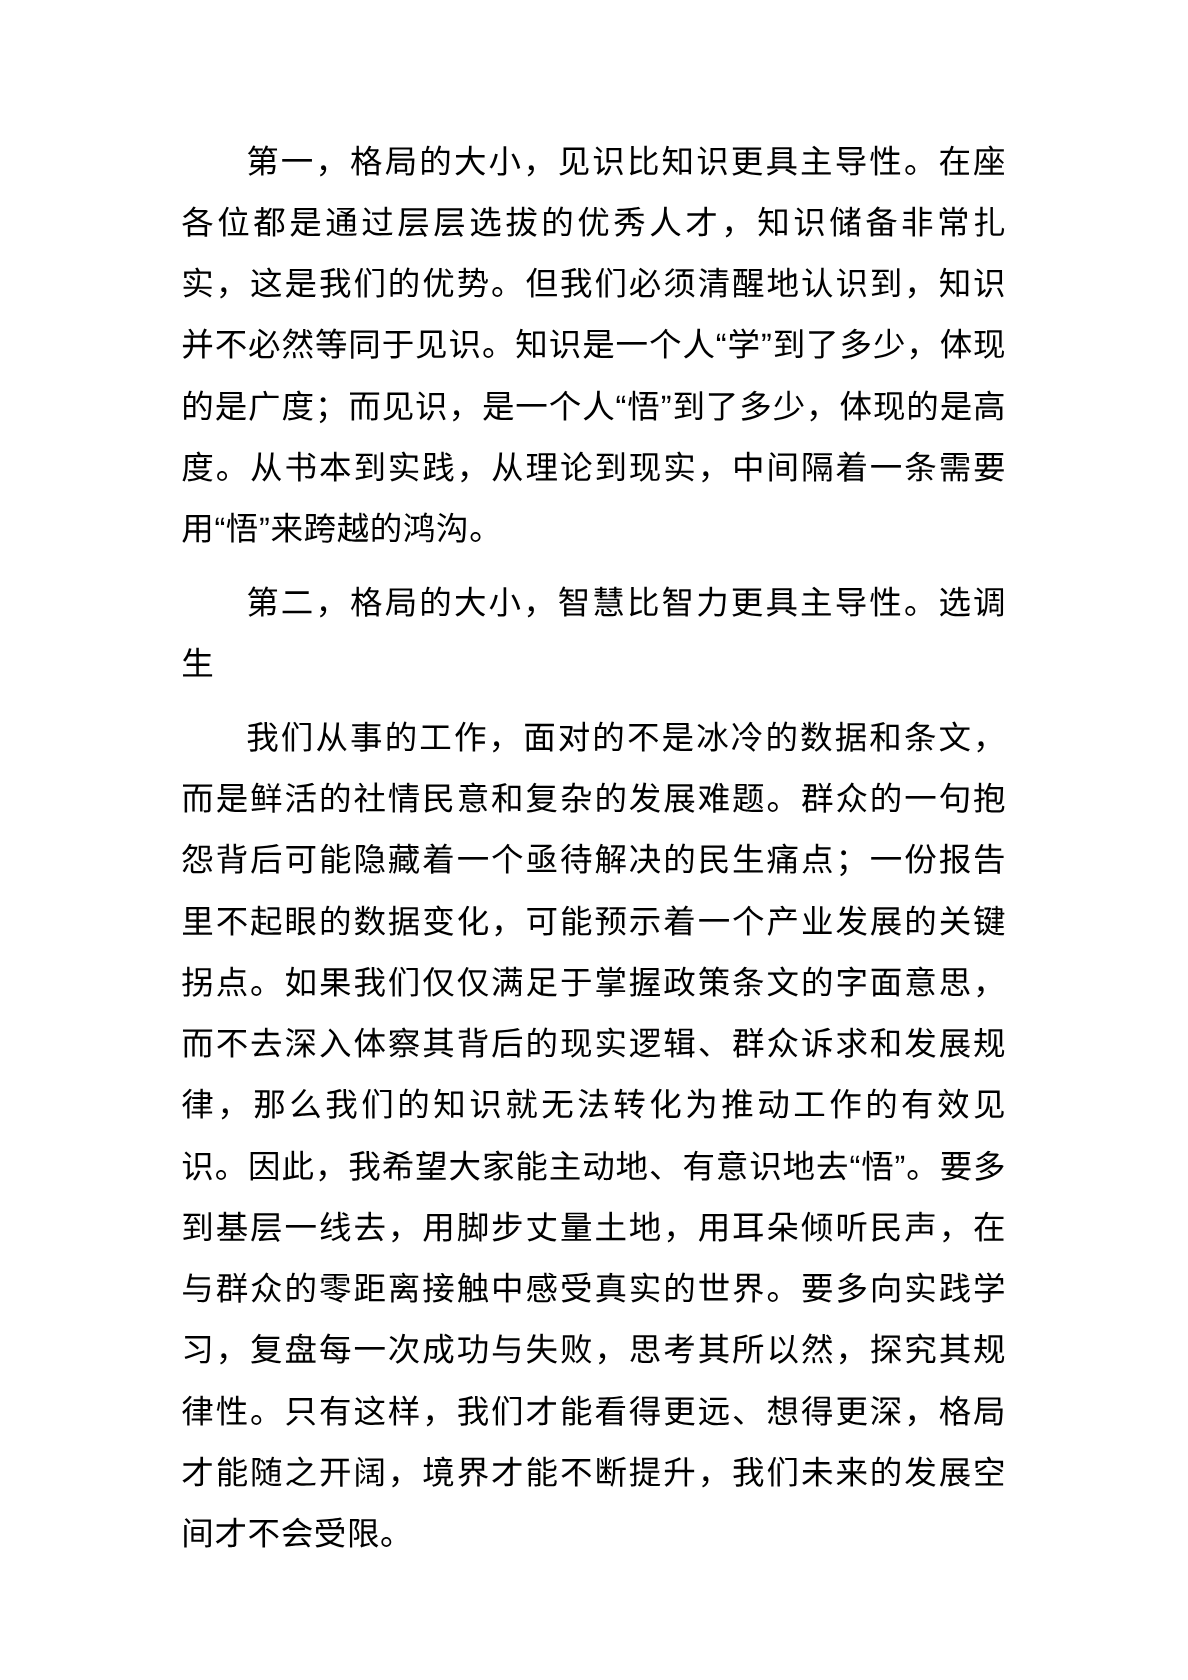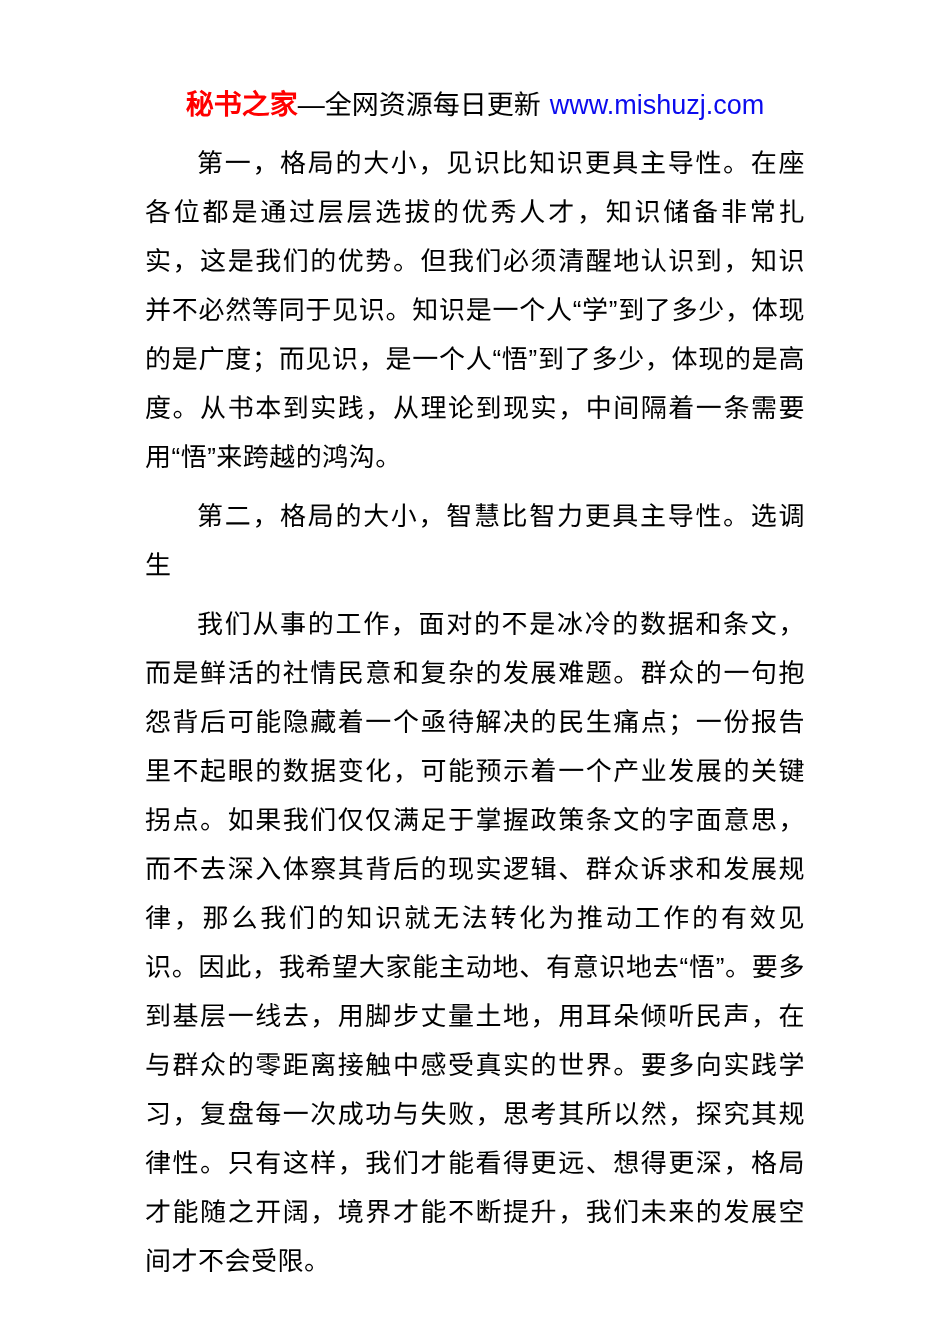--- a/index.html
+++ b/index.html
@@ -51,23 +51,20 @@
   }
   .content p {
     margin: 0 0 10px 0;
     text-indent: 2em;
   }
 </style>
 </head>
 <body>
 
 <div class="page">
-  <div class="site-header">
-    <span class="brand" style="color: rgb(255, 0, 0);">秘书之家</span><span class="tagline">—全网资源每日更新</span><a class="site-url" href="#" style="color: rgb(11, 11, 238);">www.mishuzj.com</a>
-  </div>
 
   <div class="content">
 
   <p>第一，格局的大小，见识比知识更具主导性。在座各位都是通过层层选拔的优秀人才，知识储备非常扎实，这是我们的优势。但我们必须清醒地认识到，知识并不必然等同于见识。知识是一个人“学”到了多少，体现的是广度；而见识，是一个人“悟”到了多少，体现的是高度。从书本到实践，从理论到现实，中间隔着一条需要用“悟”来跨越的鸿沟。</p>
       <p>第二，格局的大小，智慧比智力更具主导性。选调生</p>
       <p>我们从事的工作，面对的不是冰冷的数据和条文，而是鲜活的社情民意和复杂的发展难题。群众的一句抱怨背后可能隐藏着一个亟待解决的民生痛点；一份报告里不起眼的数据变化，可能预示着一个产业发展的关键拐点。如果我们仅仅满足于掌握政策条文的字面意思，而不去深入体察其背后的现实逻辑、群众诉求和发展规律，那么我们的知识就无法转化为推动工作的有效见识。因此，我希望大家能主动地、有意识地去“悟”。要多到基层一线去，用脚步丈量土地，用耳朵倾听民声，在与群众的零距离接触中感受真实的世界。要多向实践学习，复盘每一次成功与失败，思考其所以然，探究其规律性。只有这样，我们才能看得更远、想得更深，格局才能随之开阔，境界才能不断提升，我们未来的发展空间才不会受限。</p>
     </div>
 </div>
 
 </body></html>

